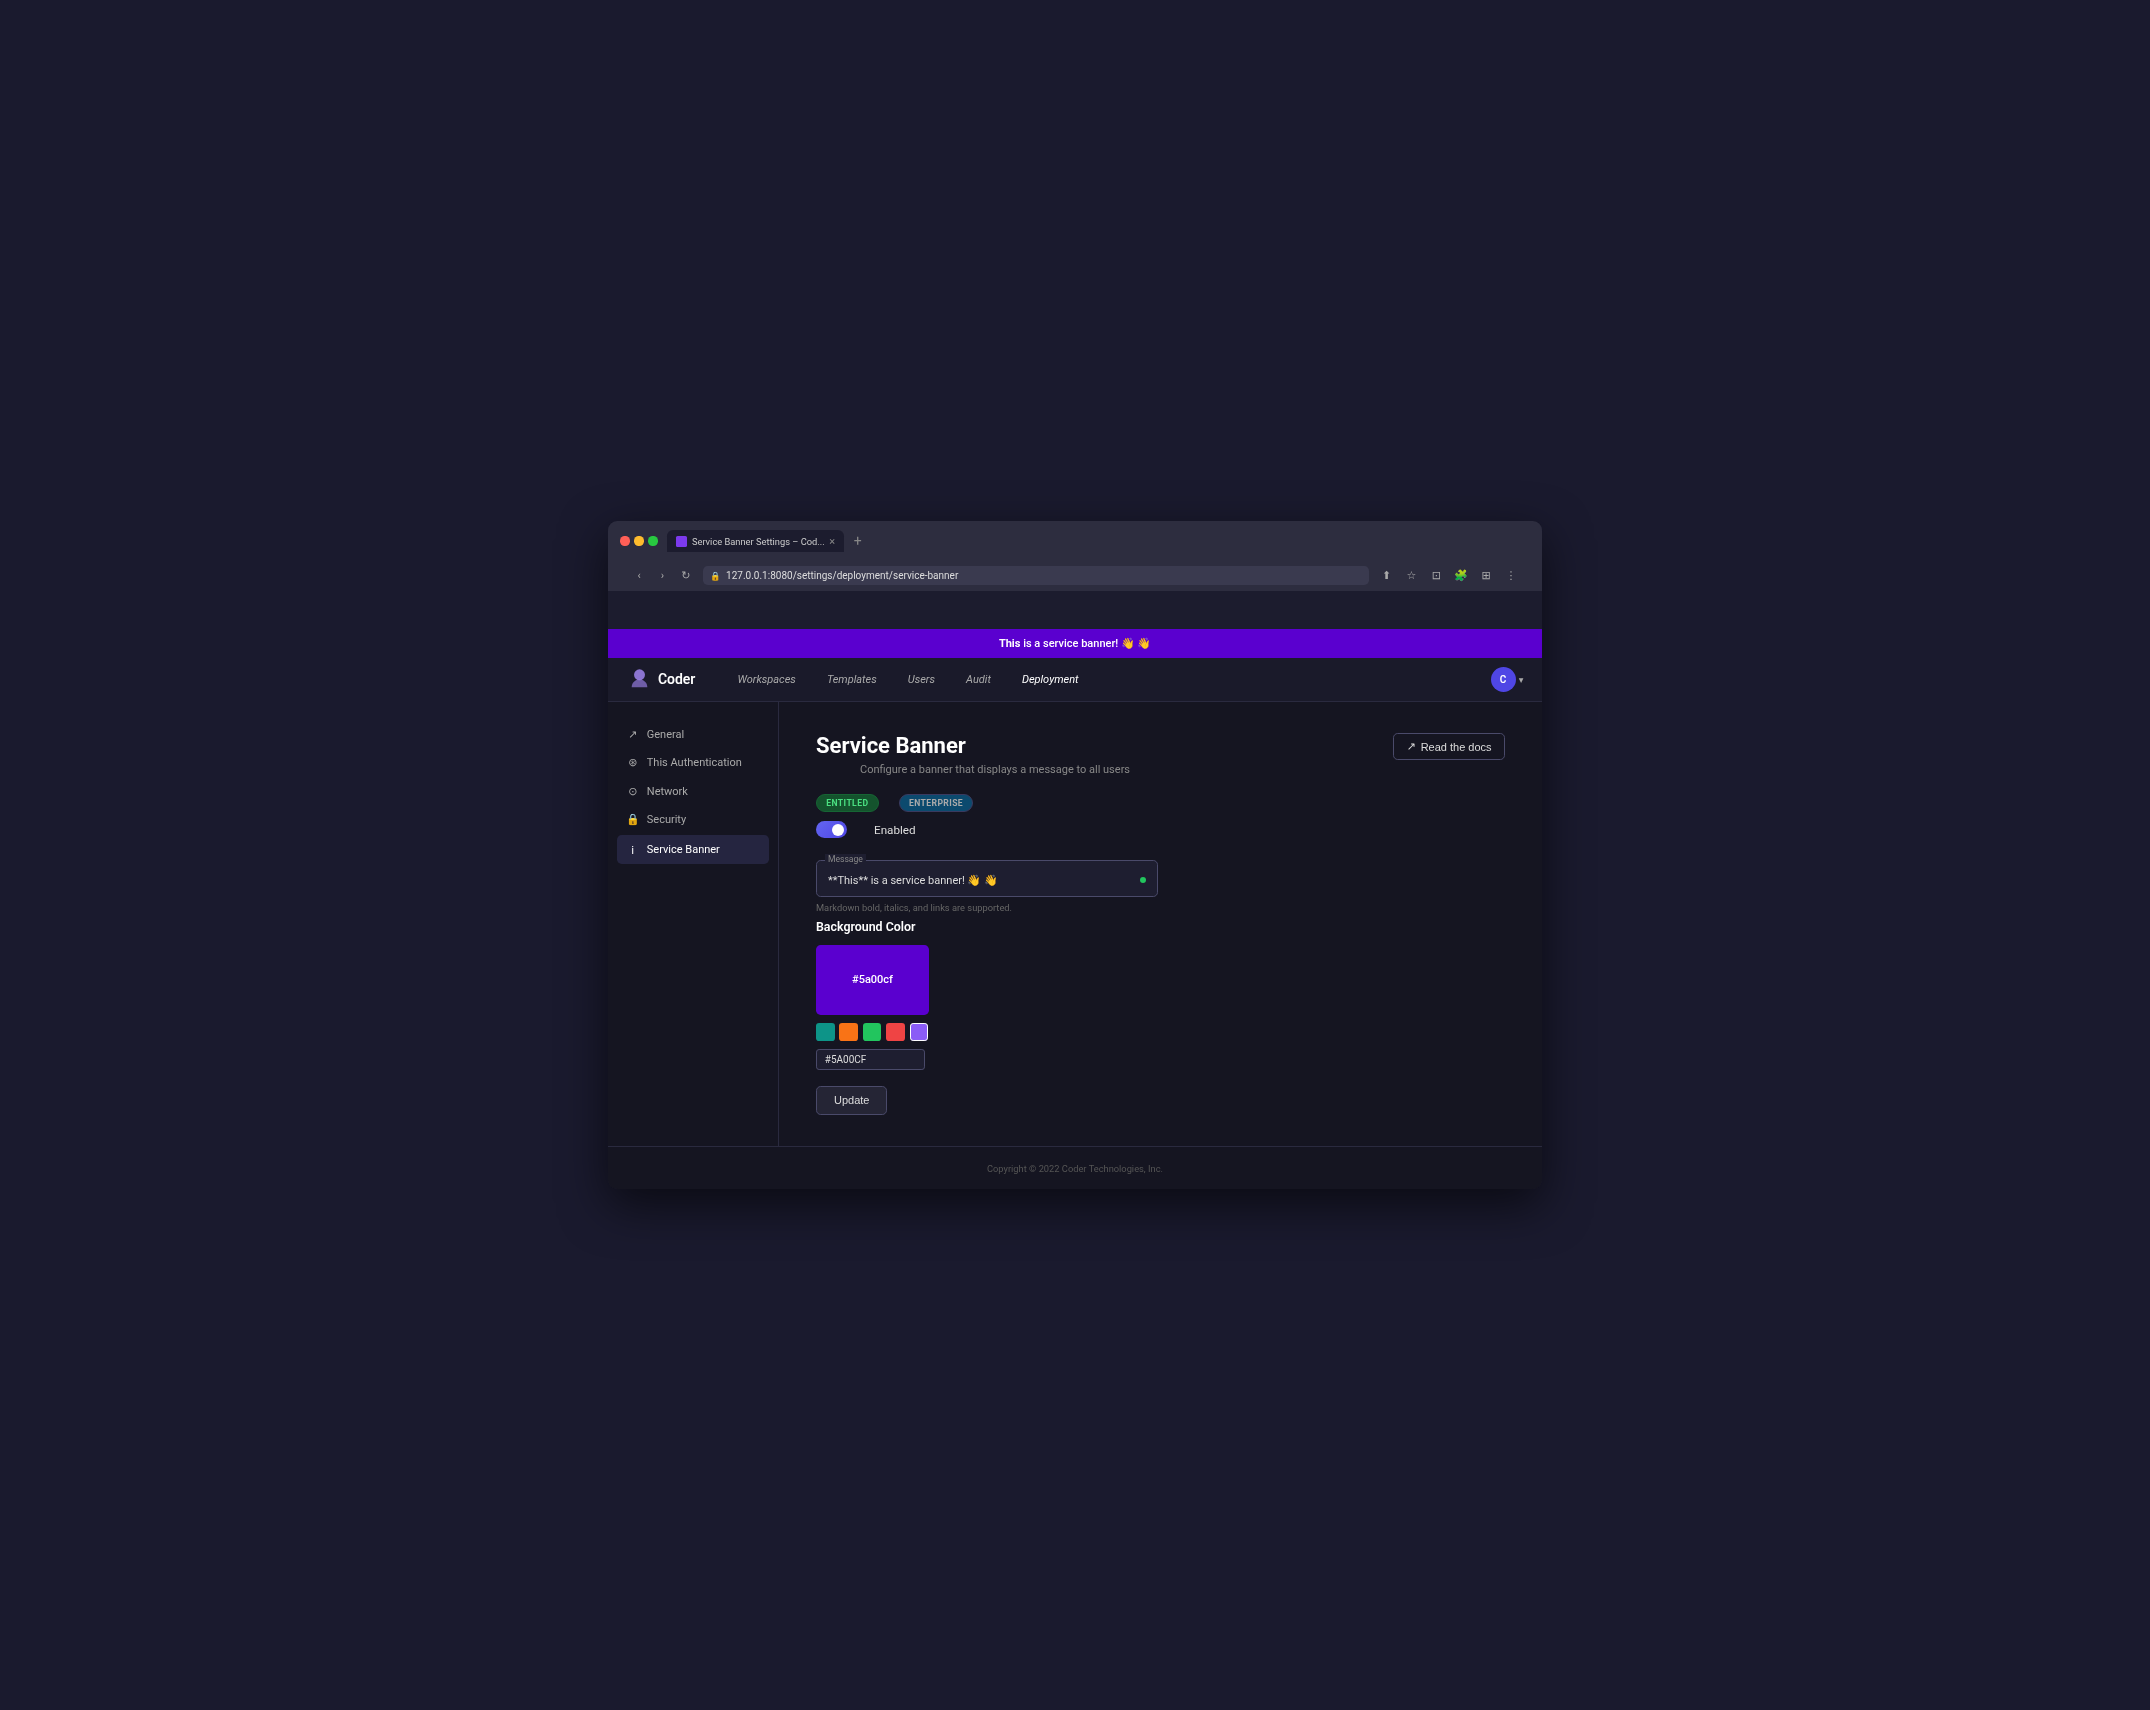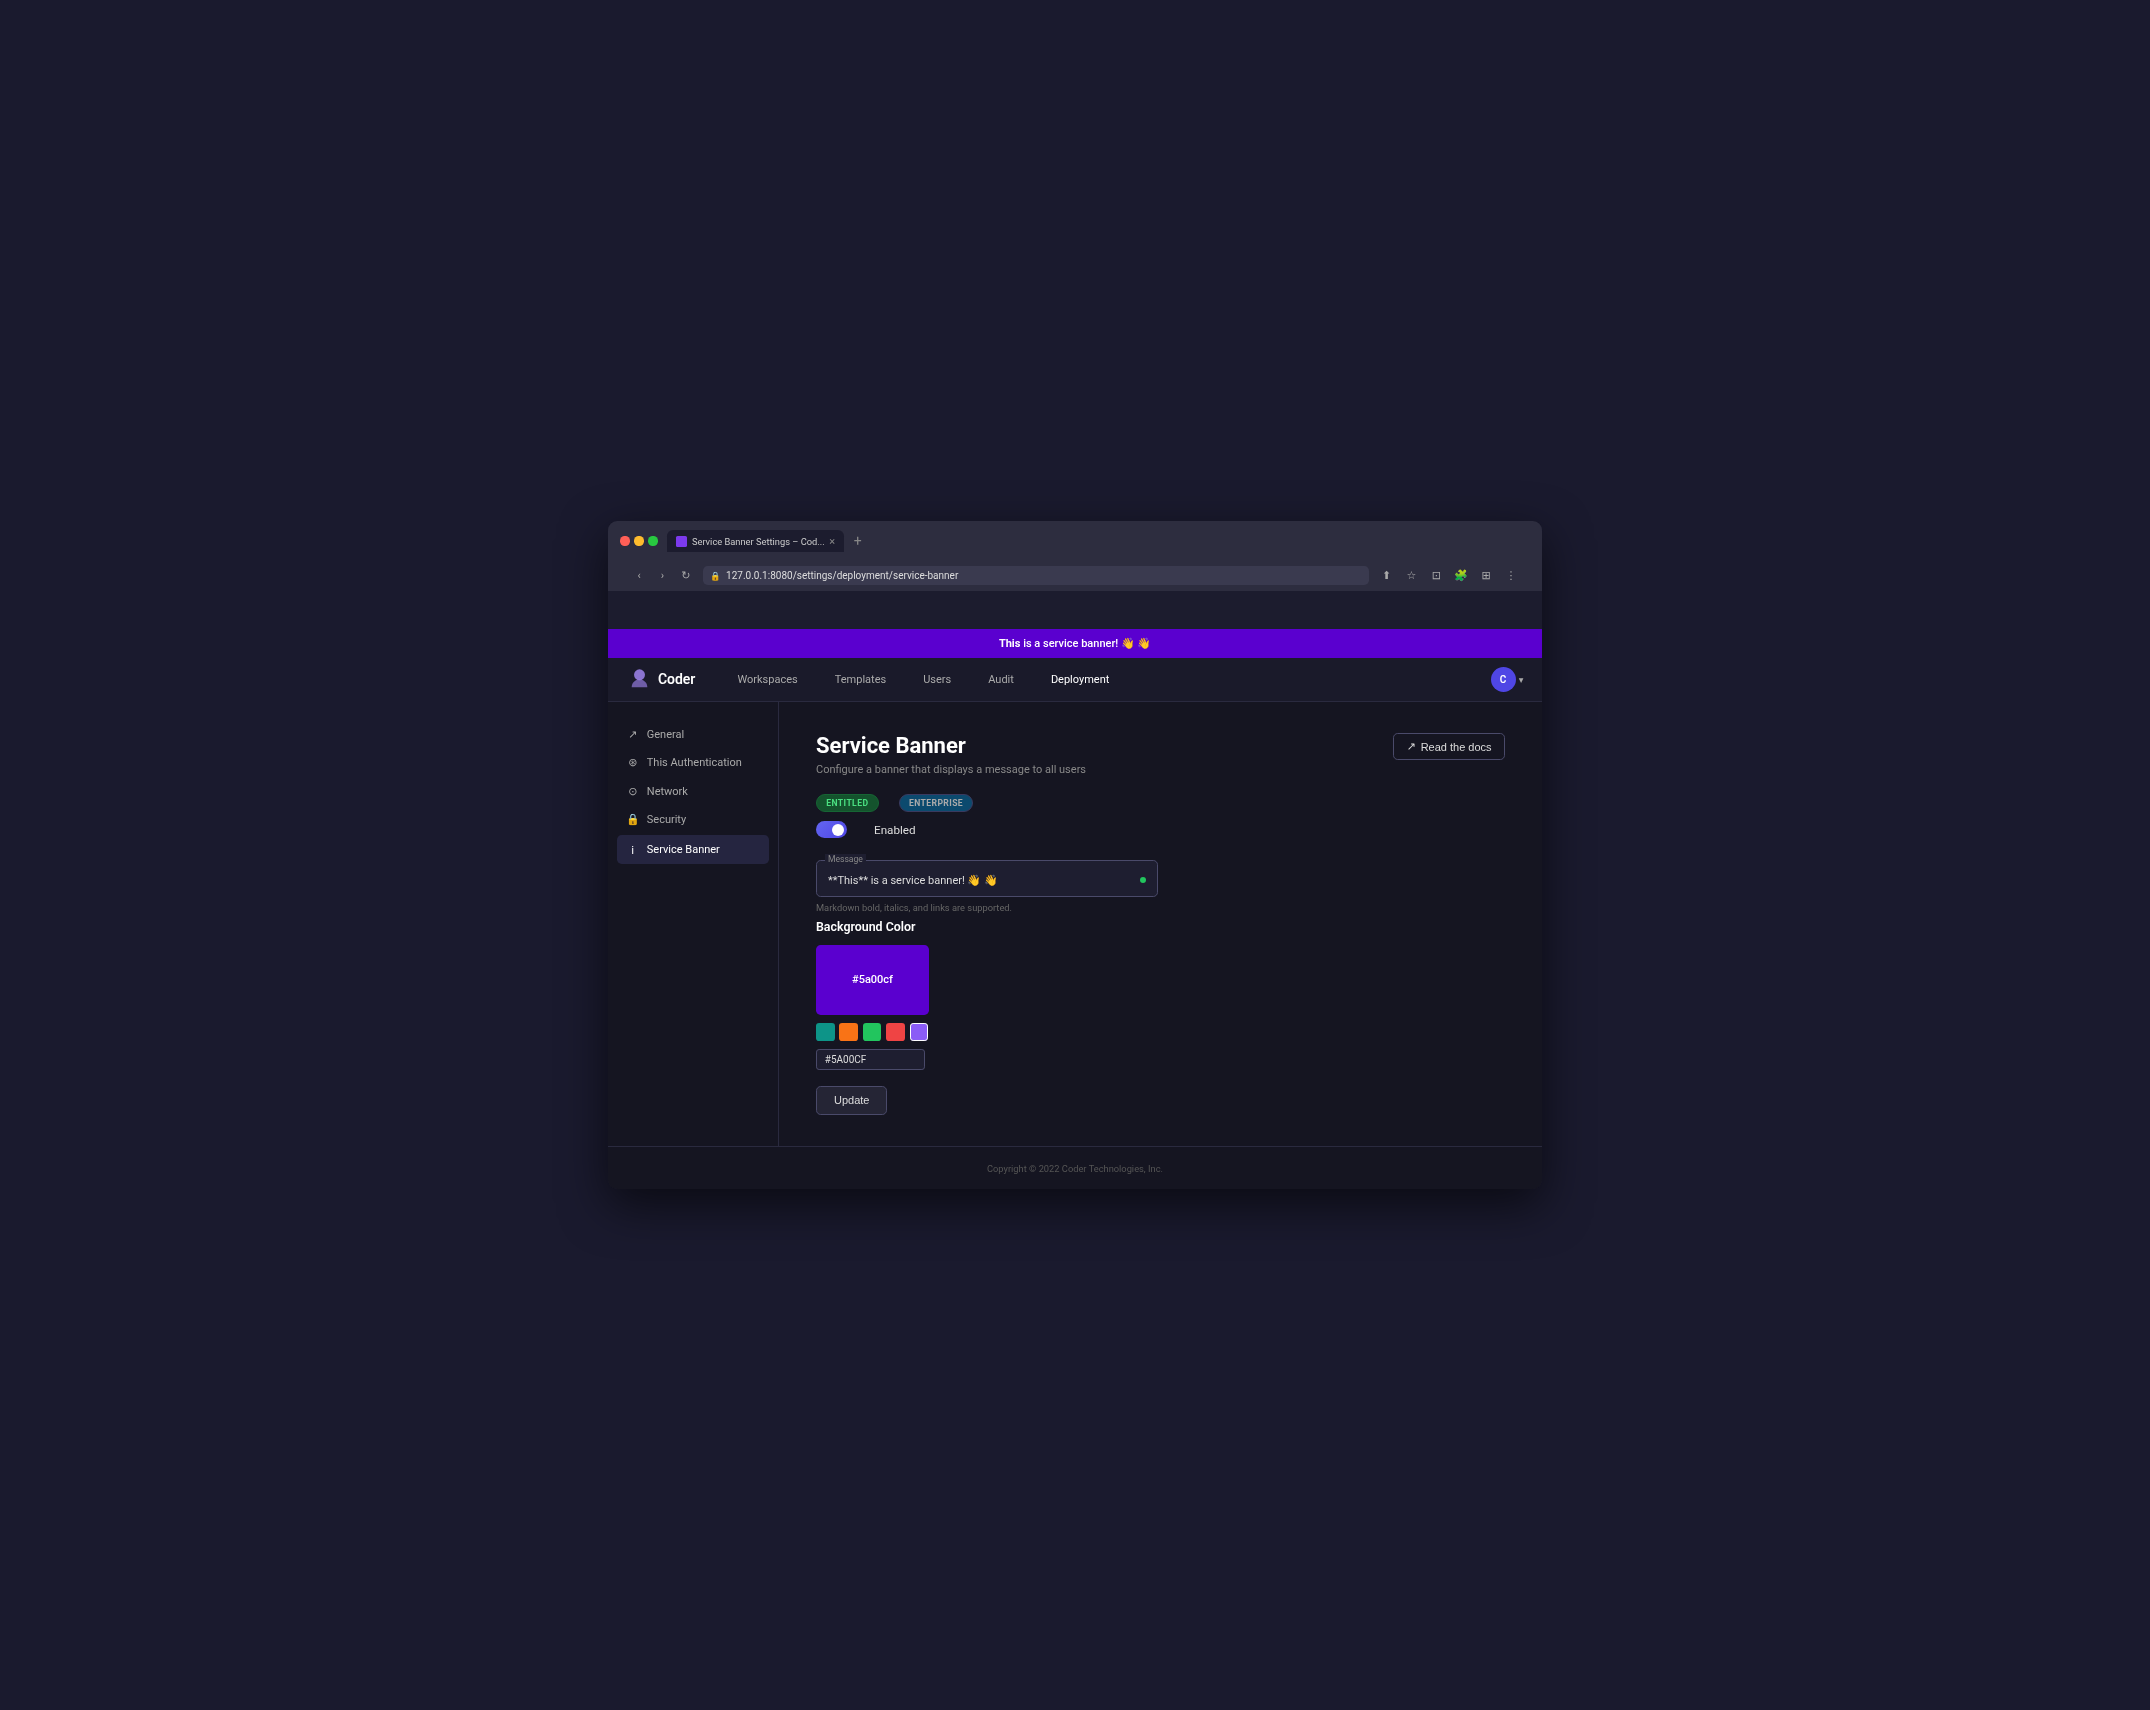--- a/index.html
+++ b/index.html
@@ -172,22 +172,23 @@
       margin-right: 31px;
       text-decoration: none;
     }
     .logo-icon {
       width: 25px;
       height: 25px;
       color: #a78bfa;
     }
     .nav-links {
       display: flex;
-      gap: 15px;
+      gap: 9px;
       flex: 1;
+      font-style: italic;
     }
     .nav-link {
       color: #aaa;
       text-decoration: none;
       font-size: 11px;
       padding: 4.7px 11px;
       border-radius: 4.7px;
       cursor: pointer;
     }
     .nav-link.active { color: #fff; }
@@ -258,20 +259,21 @@
     }
     .page-title {
       font-size: 22px;
       font-weight: 700;
       color: #fff;
       margin-bottom: 4.7px;
     }
     .page-subtitle {
       font-size: 11px;
       color: #888;
+      margin-left: 44px;
     }
     .read-docs-btn {
       display: flex;
       align-items: center;
       gap: 4.7px;
       background: transparent;
       border: 0.8px solid #4a4a6a;
       color: #ddd;
       padding: 6.2px 12.4px;
       border-radius: 4.7px;

